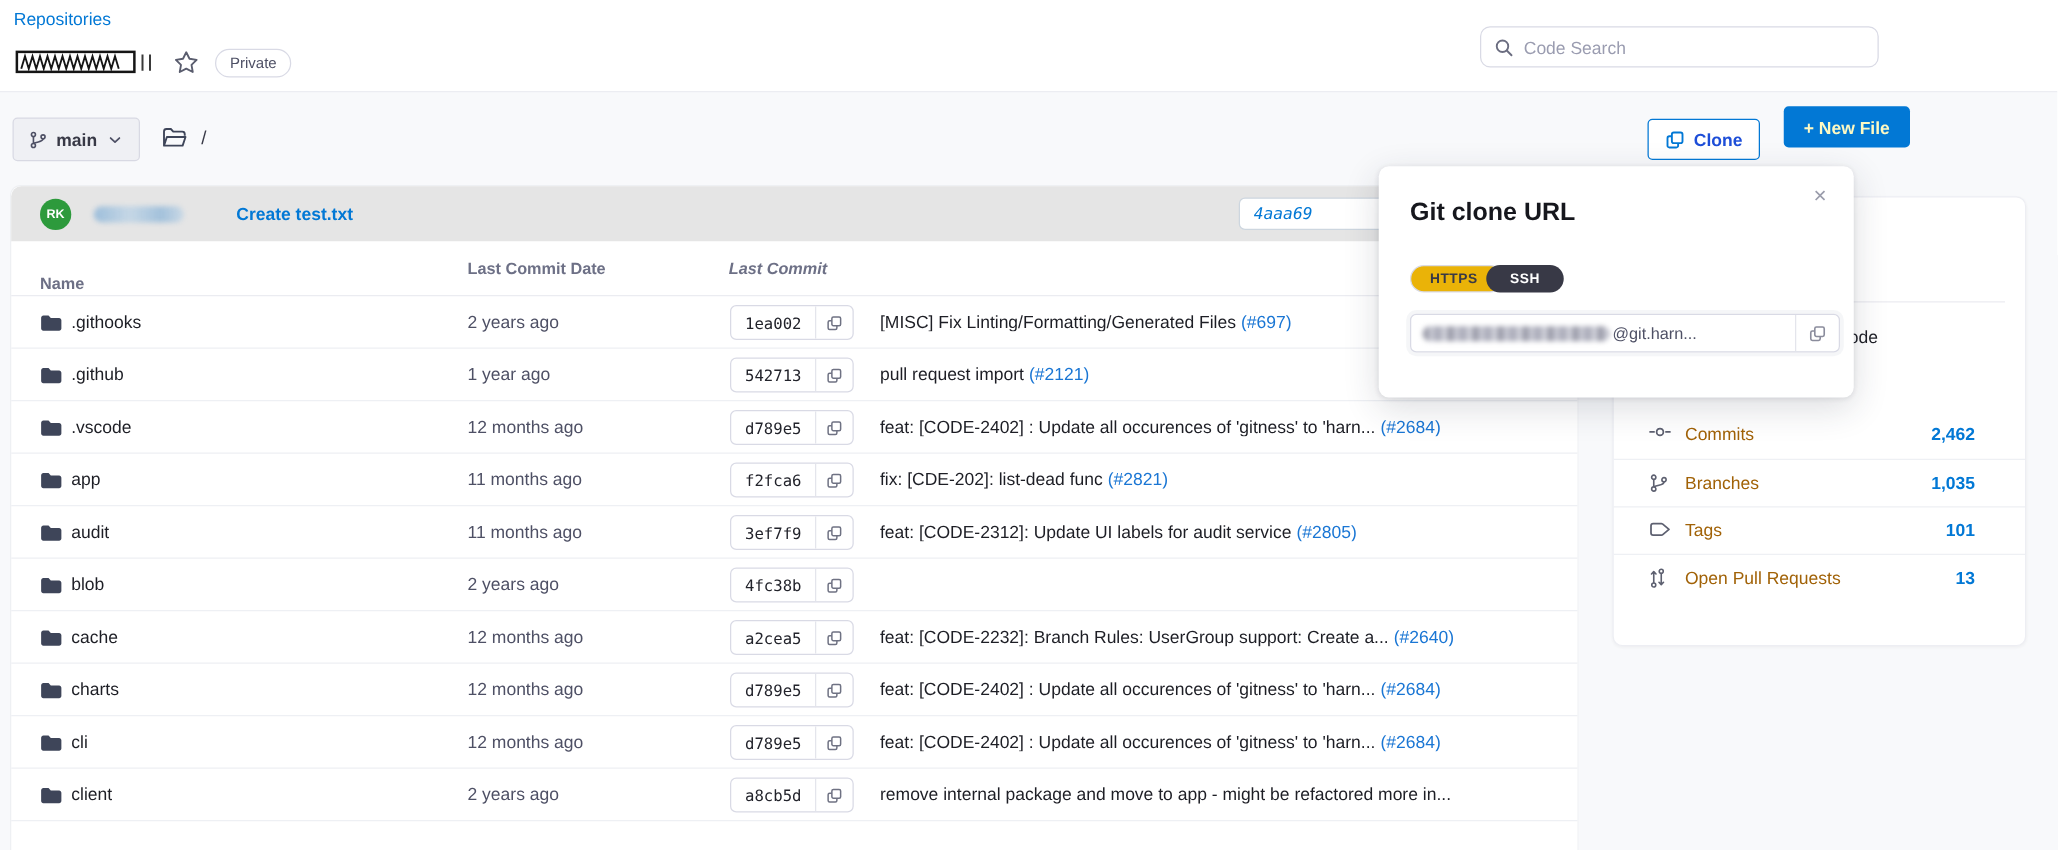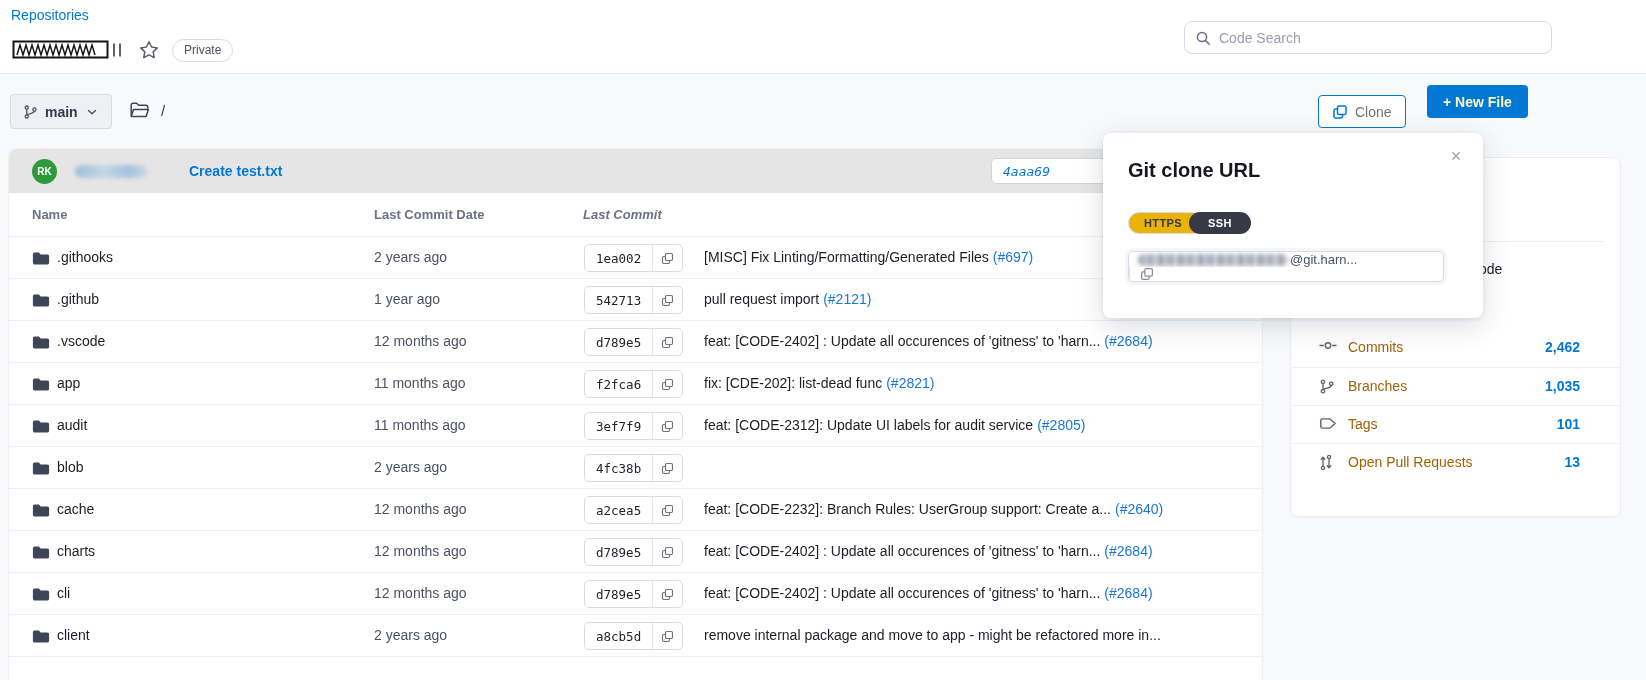--- a/index.html
+++ b/index.html
@@ -14,21 +14,21 @@
   
   .breadcrumb { position:absolute; left:11px; top:7px; font-size:14px; color:#0278d5; cursor:pointer; }
   .repo-row { position:absolute; left:12px; top:36px; height:28px; display:flex; align-items:center; gap:10px; }
   .scribble { display:block; }
   .star-btn { width:26px; height:26px; display:flex; align-items:center; justify-content:center; }
   .badge {
     height:23px; padding:0 11px; border:1px solid #d9dae5; border-radius:12px;
     font-size:12px; color:#4e5065; display:flex; align-items:center; background:#fff;
   }
   .search-box {
-    position:absolute; left:1184px; top:21px; width:368px; height:33px;
+    position:absolute; left:1184px; top:21px; width:319px; height:33px;
     border:1px solid #d9dae5; border-radius:8px; background:#fff;
     display:flex; align-items:center; padding:0 10px; gap:8px;
   }
   .search-box input {
     border:none; outline:none; flex:1; font-size:14px; font-family:"Liberation Sans", sans-serif; color:#1d1e25; background:transparent;
   }
   .search-box input::placeholder { color:#9a9cb0; }
 
   .header-divider { position:absolute; left:0; top:73px; width:1646px; height:1px; background:#e6e7ee; }
   .page-lower { position:absolute; left:0; top:74px; width:1646px; height:606px; background:#f8f9fb; }
@@ -40,21 +40,21 @@
     display:flex; align-items:center; gap:7px; cursor:pointer;
   }
   .branch-btn .label { font-size:14px; font-weight:700; color:#383946; }
   .path-folder { position:absolute; left:129px; top:101px; }
   .path-slash { position:absolute; left:161px; top:102px; font-size:15px; color:#383946; }
   .clone-btn {
     position:absolute; left:1318px; top:95px; height:33px; padding:0 13px;
     background:#fff; border:1.5px solid #0278d5; border-radius:4px;
     display:flex; align-items:center; gap:7px; cursor:pointer;
   }
-  .clone-btn .label { font-size:14px; font-weight:400; color:#737373; }
+  .clone-btn .label { font-size:14px; font-weight:700; color:#1d4ed8; }
   .newfile-btn {
     position:absolute; left:1427px; top:85px; height:33px; padding:0 16px;
     background:#0278d5; border-radius:4px; color:#fef9c3;
     display:flex; align-items:center; font-size:14px; font-weight:700; cursor:pointer;
   }
 
   
   .table-card {
     position:absolute; left:8px; top:148px; width:1255px; height:532px;
     background:#fff; border:1px solid #eef0f3; border-bottom:none;
@@ -75,21 +75,21 @@
   }
   .banner-link { margin-left:42px; font-size:14px; font-weight:700; color:#0278d5; cursor:pointer; }
   .banner-sha {
     position:absolute; left:982px; top:9px; height:26px; width:140px;
     background:#fff; border:1px solid #cdd6df; border-radius:5px;
     display:flex; align-items:center; padding:0 11px;
     color:#0278d5; font-size:13px; font-style:italic;
   }
   .thead { height:44px; border-bottom:1px solid #ebecf1; position:relative; }
   .thead span { position:absolute; top:14px; font-size:13px; font-weight:600; color:#6d7086; }
-  .th-name { left:23px; } .th-date { left:365px; } .th-commit { left:574px;font-style:italic; }
+  .th-name { left:23px;margin-top:12px; } .th-date { left:365px; } .th-commit { left:574px;font-style:italic; }
 
   .trow { height:42px; border-bottom:1px solid #eef0f4; position:relative; cursor:pointer; }
   .trow .f-icon { position:absolute; left:23px; top:14px; }
   .trow .f-name { position:absolute; left:48px; top:12px; font-size:14px; color:#1d1e25; }
   .trow .f-date { position:absolute; left:365px; top:12px; font-size:14px; color:#4e5065; }
   .sha-chip {
     position:absolute; left:575px; top:7px; height:28px;
     border:1px solid #d9dae5; border-radius:5px; background:#fff;
     display:flex; align-items:stretch; overflow:hidden;
   }
@@ -128,24 +128,23 @@
   .proto-toggle { position:absolute; left:25px; top:79px; display:flex; align-items:center; }
   .opt-https {
     background:#eab308; border:1px solid #d9dae5; border-radius:12px;
     padding:4px 20px 4px 15px; font-size:11px; font-weight:700; letter-spacing:.4px; color:#383946; cursor:pointer;
   }
   .opt-ssh {
     background:#383946; border-radius:12px; margin-left:-14px;
     padding:5px 19px; font-size:11px; font-weight:700; letter-spacing:.4px; color:#fff; cursor:pointer;
   }
   .url-row {
-    position:absolute; left:25px; top:118px; width:316px; height:31px;
+    position:absolute; left:25px; top:118px; width:344px; height:31px;
     border:1px solid #d9dae5; border-radius:5px; display:flex; align-items:stretch;
     box-shadow:0 0 0 3px rgba(217,218,229,.25);
-    flex-direction:column;
   }
   .url-text { flex:1; display:flex; align-items:center; padding:0 9px; overflow:hidden; }
   .redacted-url {
     width:150px; height:12px; border-radius:6px; margin-right:2px; flex:none;
     background:repeating-linear-gradient(90deg,#9fa0ad 0 5px,#c7c8d2 5px 9px,#aeafbc 9px 16px,#d2d3db 16px 20px);
     filter:blur(2.2px);
   }
   .url-suffix { font-size:13px; color:#4e5065; white-space:nowrap; }
   .url-copy { width:35px; border-left:1px solid #e4e5ec; display:flex; align-items:center; justify-content:center; cursor:pointer; }
 

